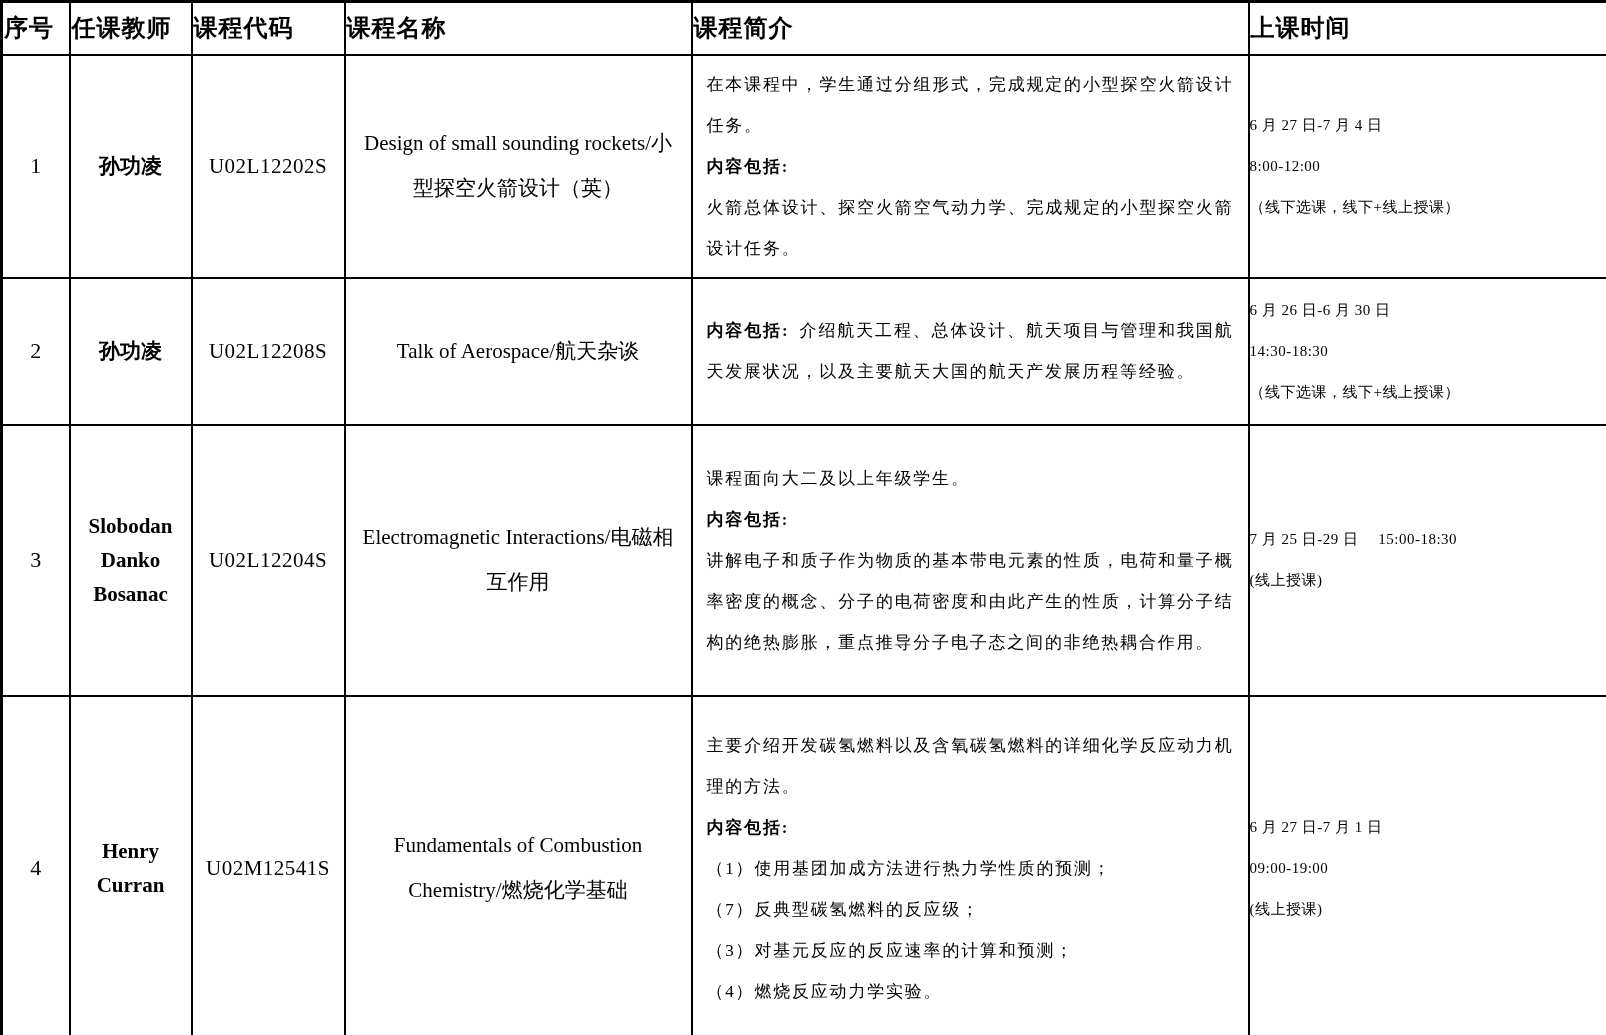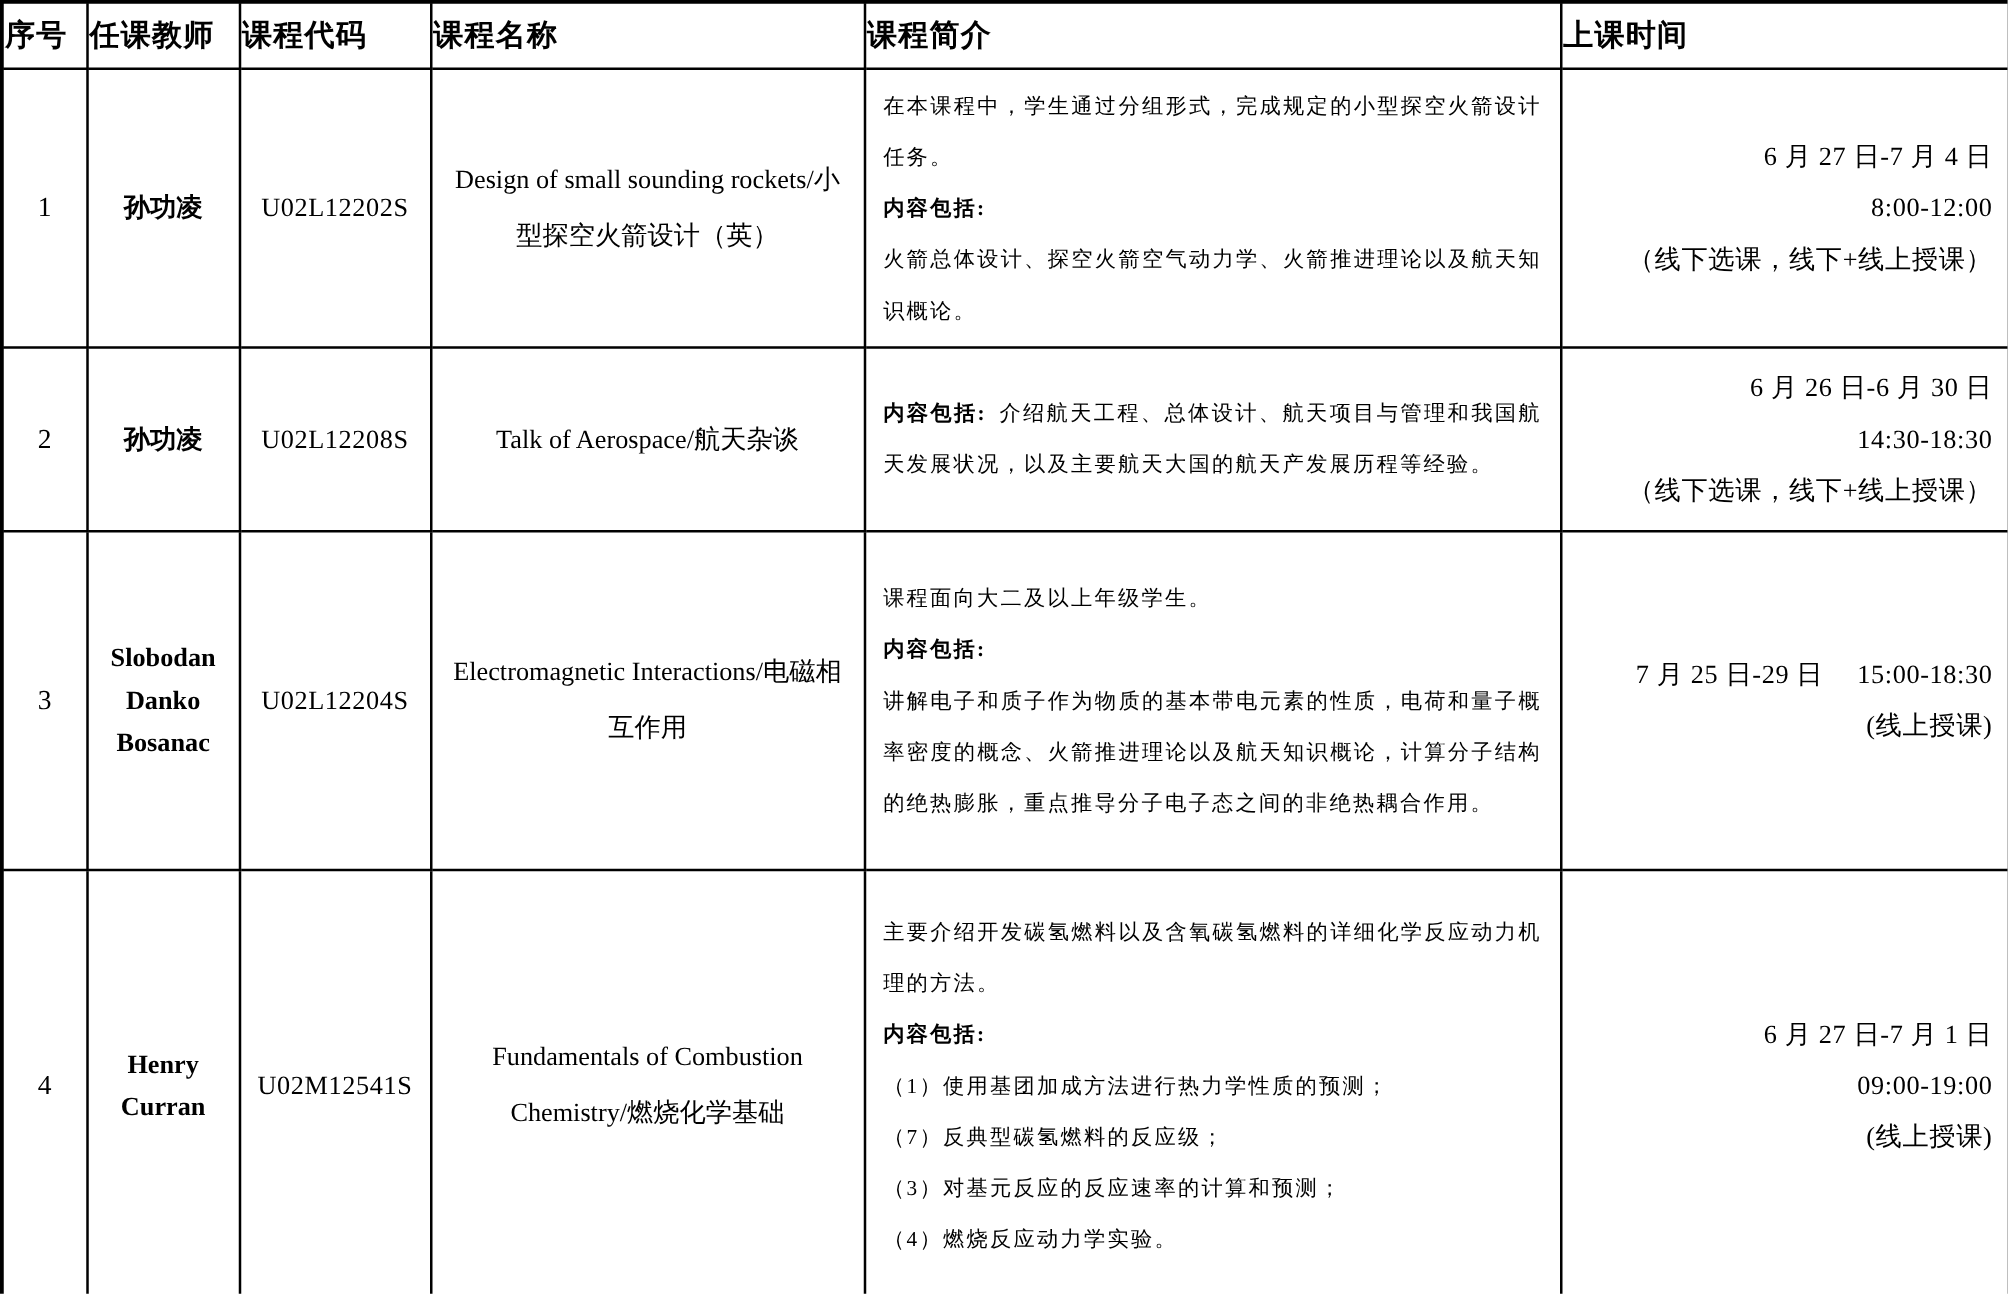--- a/index.html
+++ b/index.html
@@ -46,26 +46,26 @@
     padding:8px 14px;
     font-size:17px;
     line-height:41px;
     text-align:justify;
     letter-spacing:1.8px;
   }
   td.intro-cell p{ margin:0; }
   .bold{ font-weight:bold; }
   b.inline-label{ margin-right:10px; }
   td.time-cell{
-    text-align:right;
+    text-align:left;
     vertical-align:middle;
-    font-size:21px;
+    font-size:15px;
     line-height:41px;
     letter-spacing:0.5px;
-    padding:0 12px;
+    padding:0 0;
   }
 </style>
 </head>
 <body>
 
 <table class="course-table">
   <colgroup>
     <col style="width:68px">
     <col style="width:122px">
     <col style="width:153px">
@@ -86,21 +86,21 @@
   <tbody>
 
     <tr style="height:208px">
       <td class="center no-cell">1</td>
       <td class="center teacher-cell">孙功凌</td>
       <td class="center code-cell">U02L12202S</td>
       <td class="center name-cell">Design of small sounding rockets/小型探空火箭设计（英）</td>
       <td class="intro-cell">
         <p>在本课程中，学生通过分组形式，完成规定的小型探空火箭设计任务。</p>
         <p class="bold">内容包括:</p>
-        <p>火箭总体设计、探空火箭空气动力学、火箭推进理论以及航天知识概论。</p>
+        <p>火箭总体设计、探空火箭空气动力学、完成规定的小型探空火箭设计任务。</p>
       </td>
       <td class="time-cell">
         <div>6 月 27 日-7 月 4 日</div>
         <div>8:00-12:00</div>
         <div>（线下选课，线下+线上授课）</div>
       </td>
     </tr>
 
     <tr style="height:147px">
       <td class="center no-cell">2</td>
@@ -118,21 +118,21 @@
     </tr>
 
     <tr style="height:271px">
       <td class="center no-cell">3</td>
       <td class="center teacher-cell">Slobodan Danko Bosanac</td>
       <td class="center code-cell">U02L12204S</td>
       <td class="center name-cell">Electromagnetic Interactions/电磁相互作用</td>
       <td class="intro-cell">
         <p>课程面向大二及以上年级学生。</p>
         <p class="bold">内容包括:</p>
-        <p>讲解电子和质子作为物质的基本带电元素的性质，电荷和量子概率密度的概念、火箭推进理论以及航天知识概论，计算分子结构的绝热膨胀，重点推导分子电子态之间的非绝热耦合作用。</p>
+        <p>讲解电子和质子作为物质的基本带电元素的性质，电荷和量子概率密度的概念、分子的电荷密度和由此产生的性质，计算分子结构的绝热膨胀，重点推导分子电子态之间的非绝热耦合作用。</p>
       </td>
       <td class="time-cell">
         <div>7 月 25 日-29 日　 15:00-18:30</div>
         <div>(线上授课)</div>
       </td>
     </tr>
 
     <tr style="height:346px">
       <td class="center no-cell">4</td>
       <td class="center teacher-cell">Henry Curran</td>

